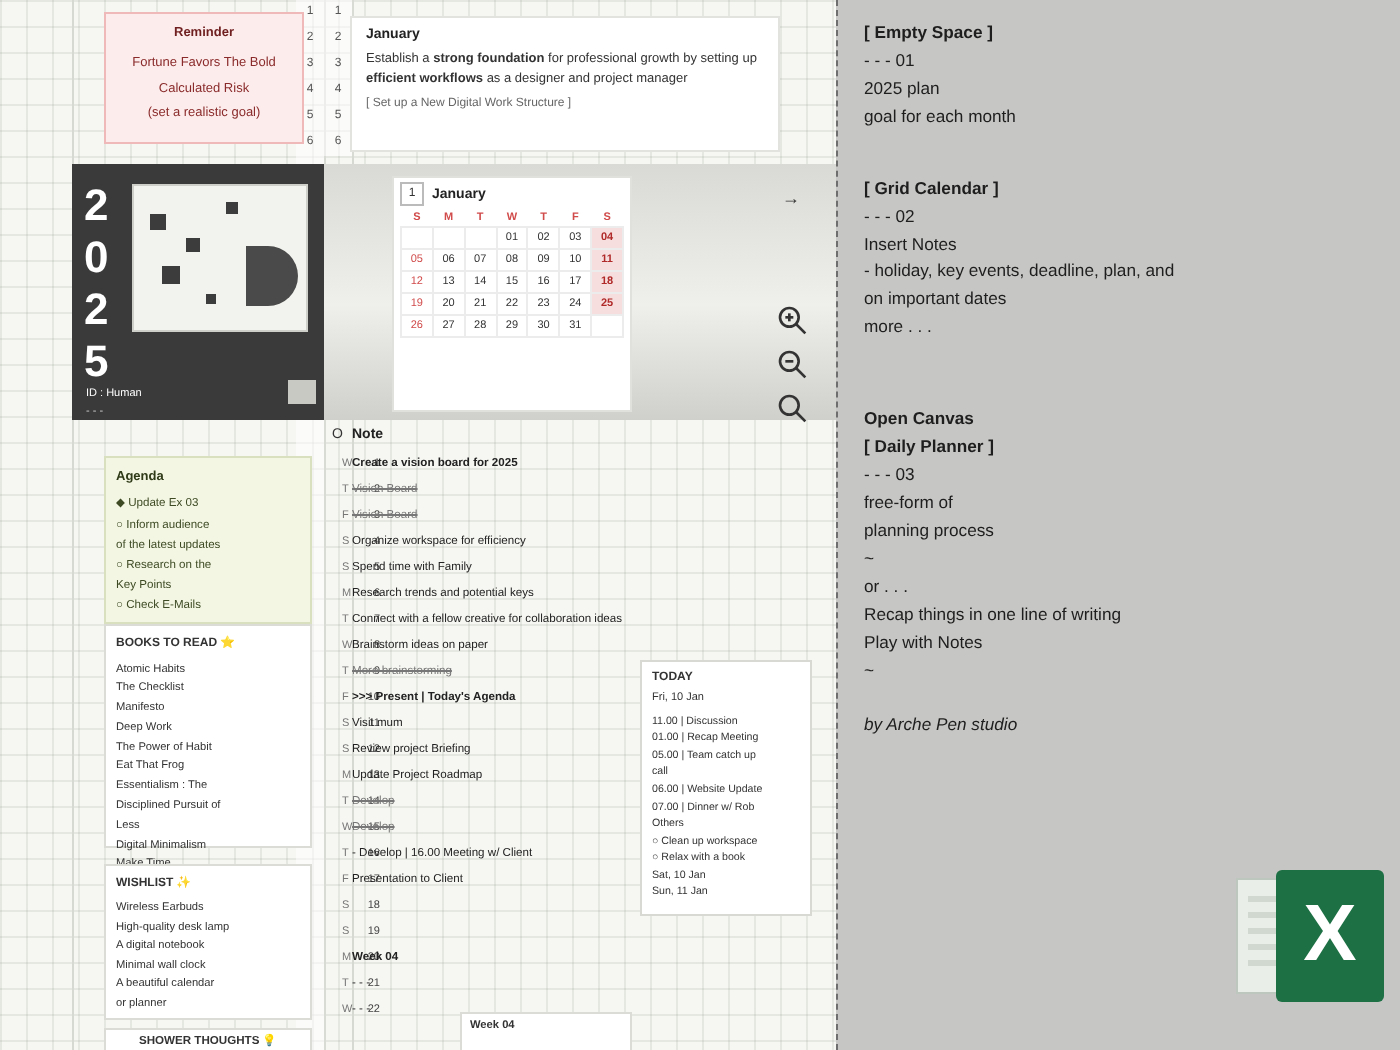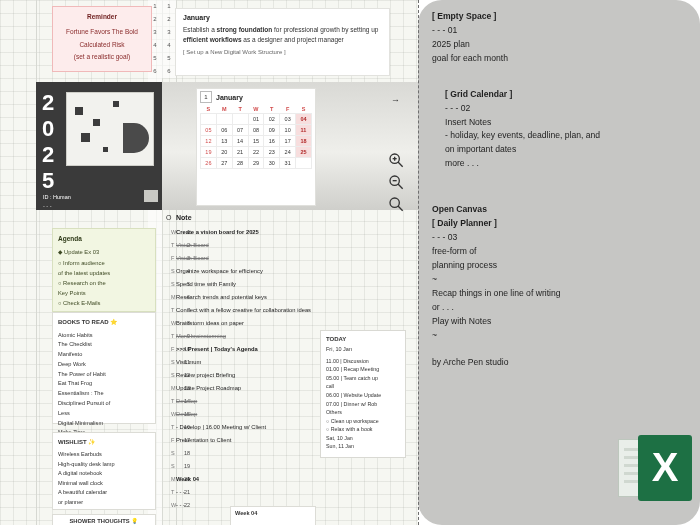--- a/index.html
+++ b/index.html
@@ -157,29 +157,29 @@
   }
 
   
   .vrule { position:absolute; top:0; bottom:0; width:1px; background:#d6d8d2;}
 
   
   #panel {
     position:absolute; left:418px; top:0; width:282px; height:525px;
     background:#c6c6c4; color:#1e1e1e;
     padding:10px 12px 0 14px;
-    font-size:8.6px; line-height:1.62;border-radius:24px;
+    font-size:8.6px; line-height:1.62;
   }
   #panel .dashline {
     position:absolute; left:0; top:0; bottom:0; width:0;
     border-left:1px dashed #6e6e6e;
   }
   #panel .blk { margin-bottom:11px; }
   #panel .hd { font-weight:bold; }
-  #panel .credit { margin-top:14px; font-size:8.6px; }
+  #panel .credit { margin-top:14px; font-size:8.6px;font-style:italic; }
   
   .xl {
     position:absolute; right:8px; bottom:24px; width:74px; height:66px;
   }
   .xl .doc {
     position:absolute; left:0; top:4px; width:44px; height:58px;
     background:#e9eee9; border:1px solid #bdc7bd;
   }
   .xl .doc .ln { position:absolute; left:5px; width:30px; height:3px; background:#d0d8d0;}
   .xl .sq {
@@ -554,38 +554,38 @@
 <div id="panel">
   <div class="dashline"></div>
 
   <div class="blk">
     <div class="hd">[ Empty Space ]</div>
     <div>- - - 01</div>
     <div>2025 plan</div>
     <div>goal for each month</div>
   </div>
 
-  <div class="blk" style="margin-top:22px;margin-left:13px;">
+  <div class="blk" style="margin-top:22px;">
     <div class="hd">[ Grid Calendar ]</div>
     <div>- - - 02</div>
     <div>Insert Notes</div>
     <div>- holiday, key events, deadline, plan, and</div>
     <div>on important dates</div>
     <div>more . . .</div>
   </div>
 
   <div class="blk" style="margin-top:32px;">
     <div class="hd">Open Canvas</div>
     <div class="hd">[ Daily Planner ]</div>
     <div>- - - 03</div>
     <div>free-form of</div>
     <div>planning process</div>
     <div>~</div>
+    <div>or . . .</div>
     <div>Recap things in one line of writing</div>
-    <div>or . . .</div>
     <div>Play with Notes</div>
     <div>~</div>
   </div>
 
   <div class="credit">by Arche Pen studio</div>
 
   <div class="xl">
     <div class="doc">
       <div class="ln" style="top:8px;"></div>
       <div class="ln" style="top:16px;"></div>

